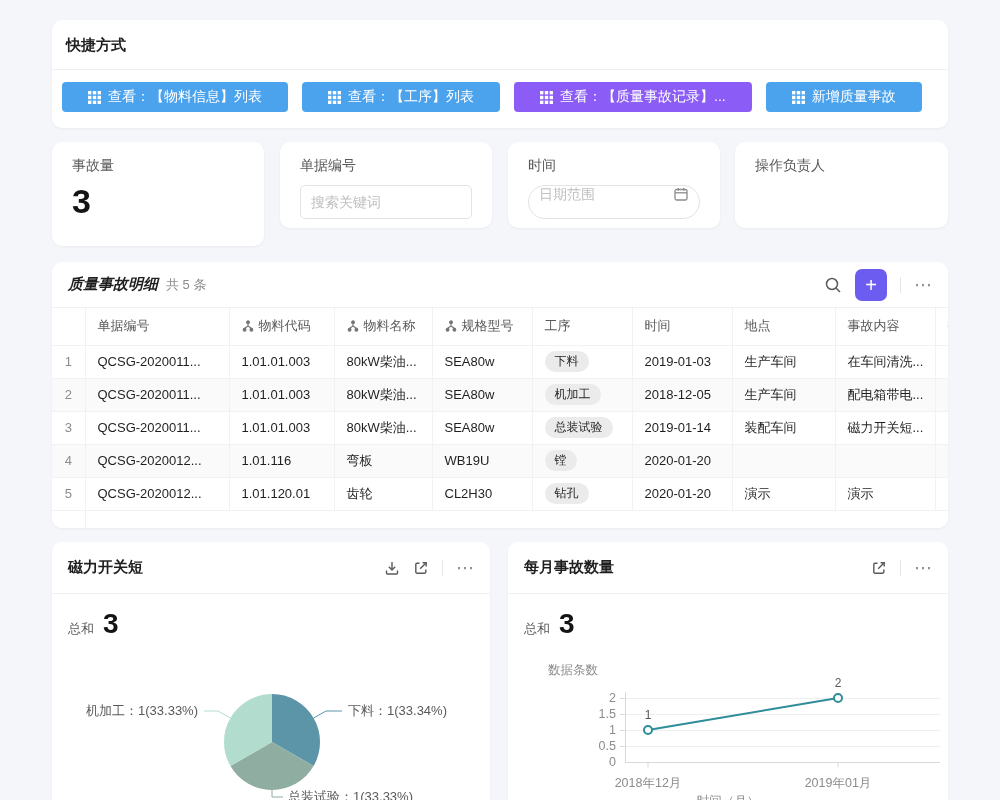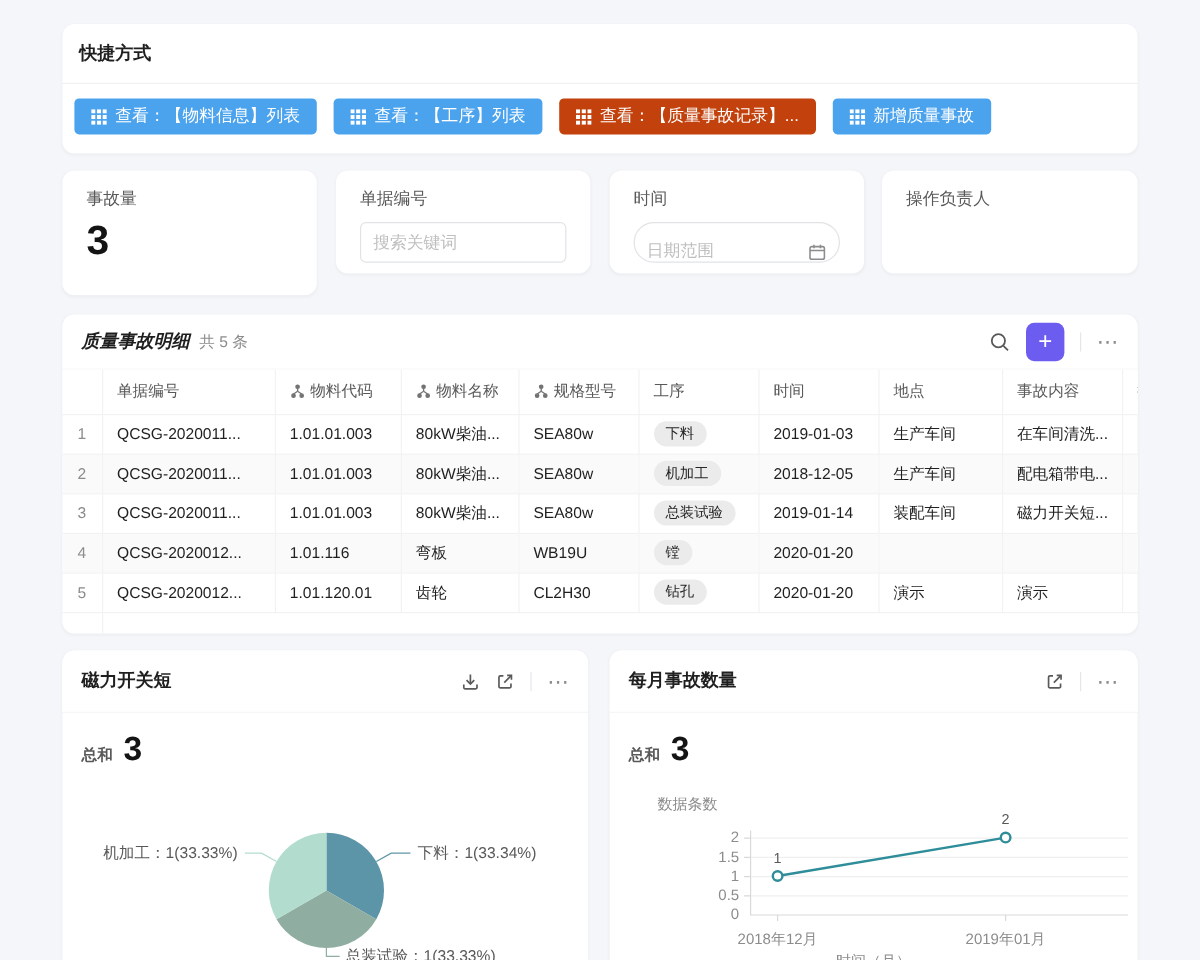--- a/index.html
+++ b/index.html
@@ -11,35 +11,35 @@
   }
   .card {
     position:absolute; background:#fff; border-radius:10px;
     box-shadow:0 1px 3px rgba(31,35,41,.05);
   }
   
   #card-shortcuts { left:52px; top:20px; width:896px; height:108px; }
   .sc-title { height:50px; line-height:50px; padding:0 14px; font-size:15px; font-weight:600; color:#1f1f1f; border-bottom:1px solid #f0f0f0; }
   .sc-btns { display:flex; gap:14px; padding:12px 10px; }
   .sc-btn {
-    display:flex; align-items:center; gap:7px; height:30px; padding:0 14px;
+    display:flex; align-items:center; gap:7px; height:30px; padding:0 26px;
     background:#4ba3ee; color:#fff; font-size:14px; border:none; border-radius:4px;
     cursor:pointer; white-space:nowrap;
     font-family:"Liberation Sans","DejaVu Sans",sans-serif;
   }
   
   .filter-card { top:142px; width:212px; padding:15px 20px; }
   #card-stat { left:52px;  height:104px; }
   #card-kw   { left:280px; height:86px; }
   #card-date { left:508px; height:86px; }
   #card-user { left:735px; height:86px; width:213px; }
   .f-label { font-size:14px; color:#595959; }
   .stat-value { margin-top:8px; font-size:34px; font-weight:700; color:#141414; line-height:1.1; }
   .f-field {
-    margin-top:10px; display:flex; align-items:flex-end; justify-content:space-between;
+    margin-top:10px; display:flex; align-items:flex-start; justify-content:space-between;
     height:34px; border:1px solid #e1e3e6; border-radius:17px; padding:0 10px;
     font-size:14px; background:#fff; cursor:pointer;
   }
   .f-placeholder { color:#bfbfbf; }
   input.f-input {
     margin-top:10px; width:100%; height:34px; border:1px solid #e1e3e6; border-radius:5px;
     padding:0 10px; font-size:14px; color:#262626; outline:none;
     font-family:"Liberation Sans","DejaVu Sans",sans-serif;
   }
   input.f-input::placeholder { color:#bfbfbf; }
@@ -70,21 +70,21 @@
   td.rownum, th.rownum { text-align:center; color:#8c8c8c; padding:0; font-size:13px; }
   .tag { display:inline-block; background:#ebebeb; border-radius:11px; padding:3px 10px; font-size:12px; color:#262626; line-height:1.2; }
   .avatar { display:block; width:22px; height:22px; border-radius:50%; }
   .rel-icon { margin-right:5px; vertical-align:-2px; }
   
   #card-pie  { left:52px;  top:542px; width:438px; height:280px; }
   #card-line { left:508px; top:542px; width:440px; height:280px; }
   .c-head { display:flex; align-items:center; height:52px; padding:0 16px; border-bottom:1px solid #f0f0f0; position:relative; z-index:2; background:#fff; border-radius:10px 10px 0 0; }
   .c-title { font-size:15px; font-weight:600; color:#1f1f1f; }
   .sum-row { display:flex; align-items:baseline; gap:9px; margin:14px 0 0 16px; position:relative; z-index:2; }
-  .sum-label { font-size:13px; color:#595959;font-weight:bold; }
+  .sum-label { font-size:13px; color:#595959; }
   .sum-value { font-size:28px; font-weight:700; color:#141414; }
   .chart-svg { position:absolute; left:0; top:0; z-index:1; pointer-events:none; }
   .pie-label { font-size:13px; fill:#595959; }
   .ax-label { font-size:12.5px; fill:#8c8c8c; }
   .pt-label { font-size:12px; fill:#595959; }
 </style>
 </head>
 <body>
 
 <div id="app">
@@ -117,21 +117,21 @@
               <rect x="0" y="4.8" width="3.4" height="3.4"></rect>
               <rect x="4.8" y="4.8" width="3.4" height="3.4"></rect>
               <rect x="9.6" y="4.8" width="3.4" height="3.4"></rect>
               <rect x="0" y="9.6" width="3.4" height="3.4"></rect>
               <rect x="4.8" y="9.6" width="3.4" height="3.4"></rect>
               <rect x="9.6" y="9.6" width="3.4" height="3.4"></rect>
             </g>
           </svg>
         <span>查看：【工序】列表</span>
       </button>
-      <button class="sc-btn" style="background: #c2410c;">
+      <button class="sc-btn" style="background: #8b5cf6;">
         <svg class="grid-ic" width="13" height="13" viewBox="0 0 13 13">
             <g fill="#fff">
               <rect x="0" y="0" width="3.4" height="3.4"></rect>
               <rect x="4.8" y="0" width="3.4" height="3.4"></rect>
               <rect x="9.6" y="0" width="3.4" height="3.4"></rect>
               <rect x="0" y="4.8" width="3.4" height="3.4"></rect>
               <rect x="4.8" y="4.8" width="3.4" height="3.4"></rect>
               <rect x="9.6" y="4.8" width="3.4" height="3.4"></rect>
               <rect x="0" y="9.6" width="3.4" height="3.4"></rect>
               <rect x="4.8" y="9.6" width="3.4" height="3.4"></rect>

